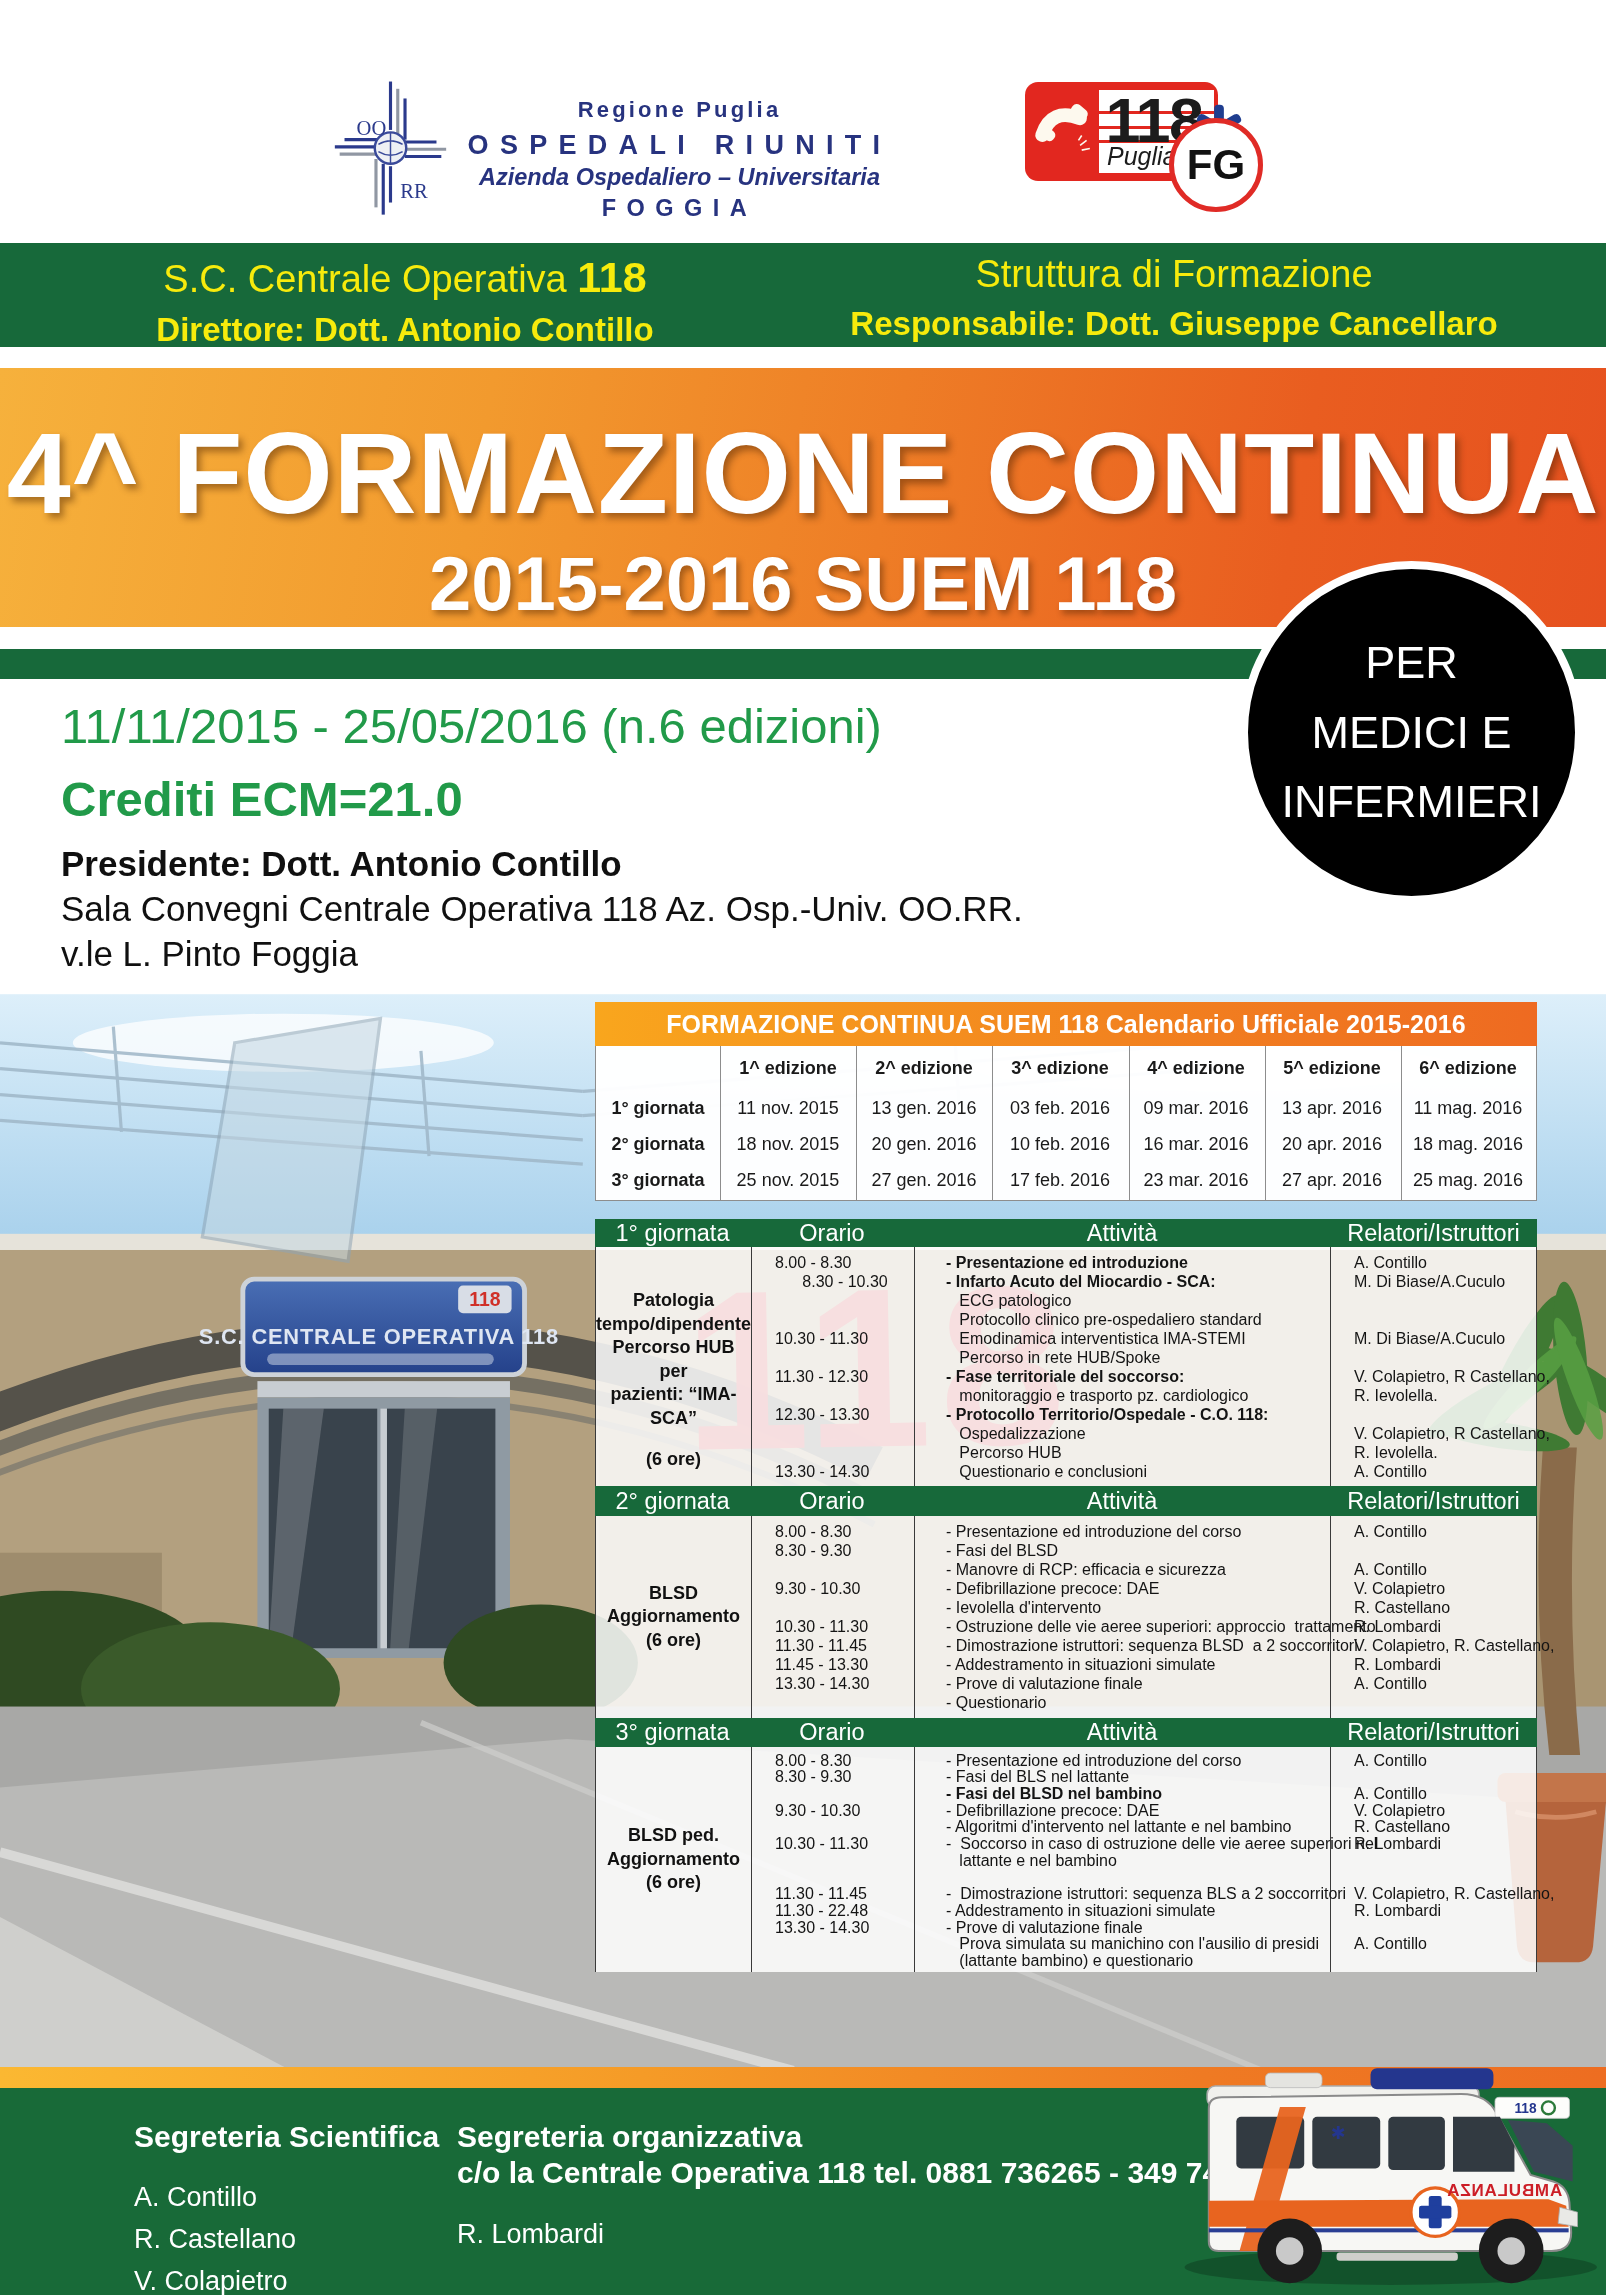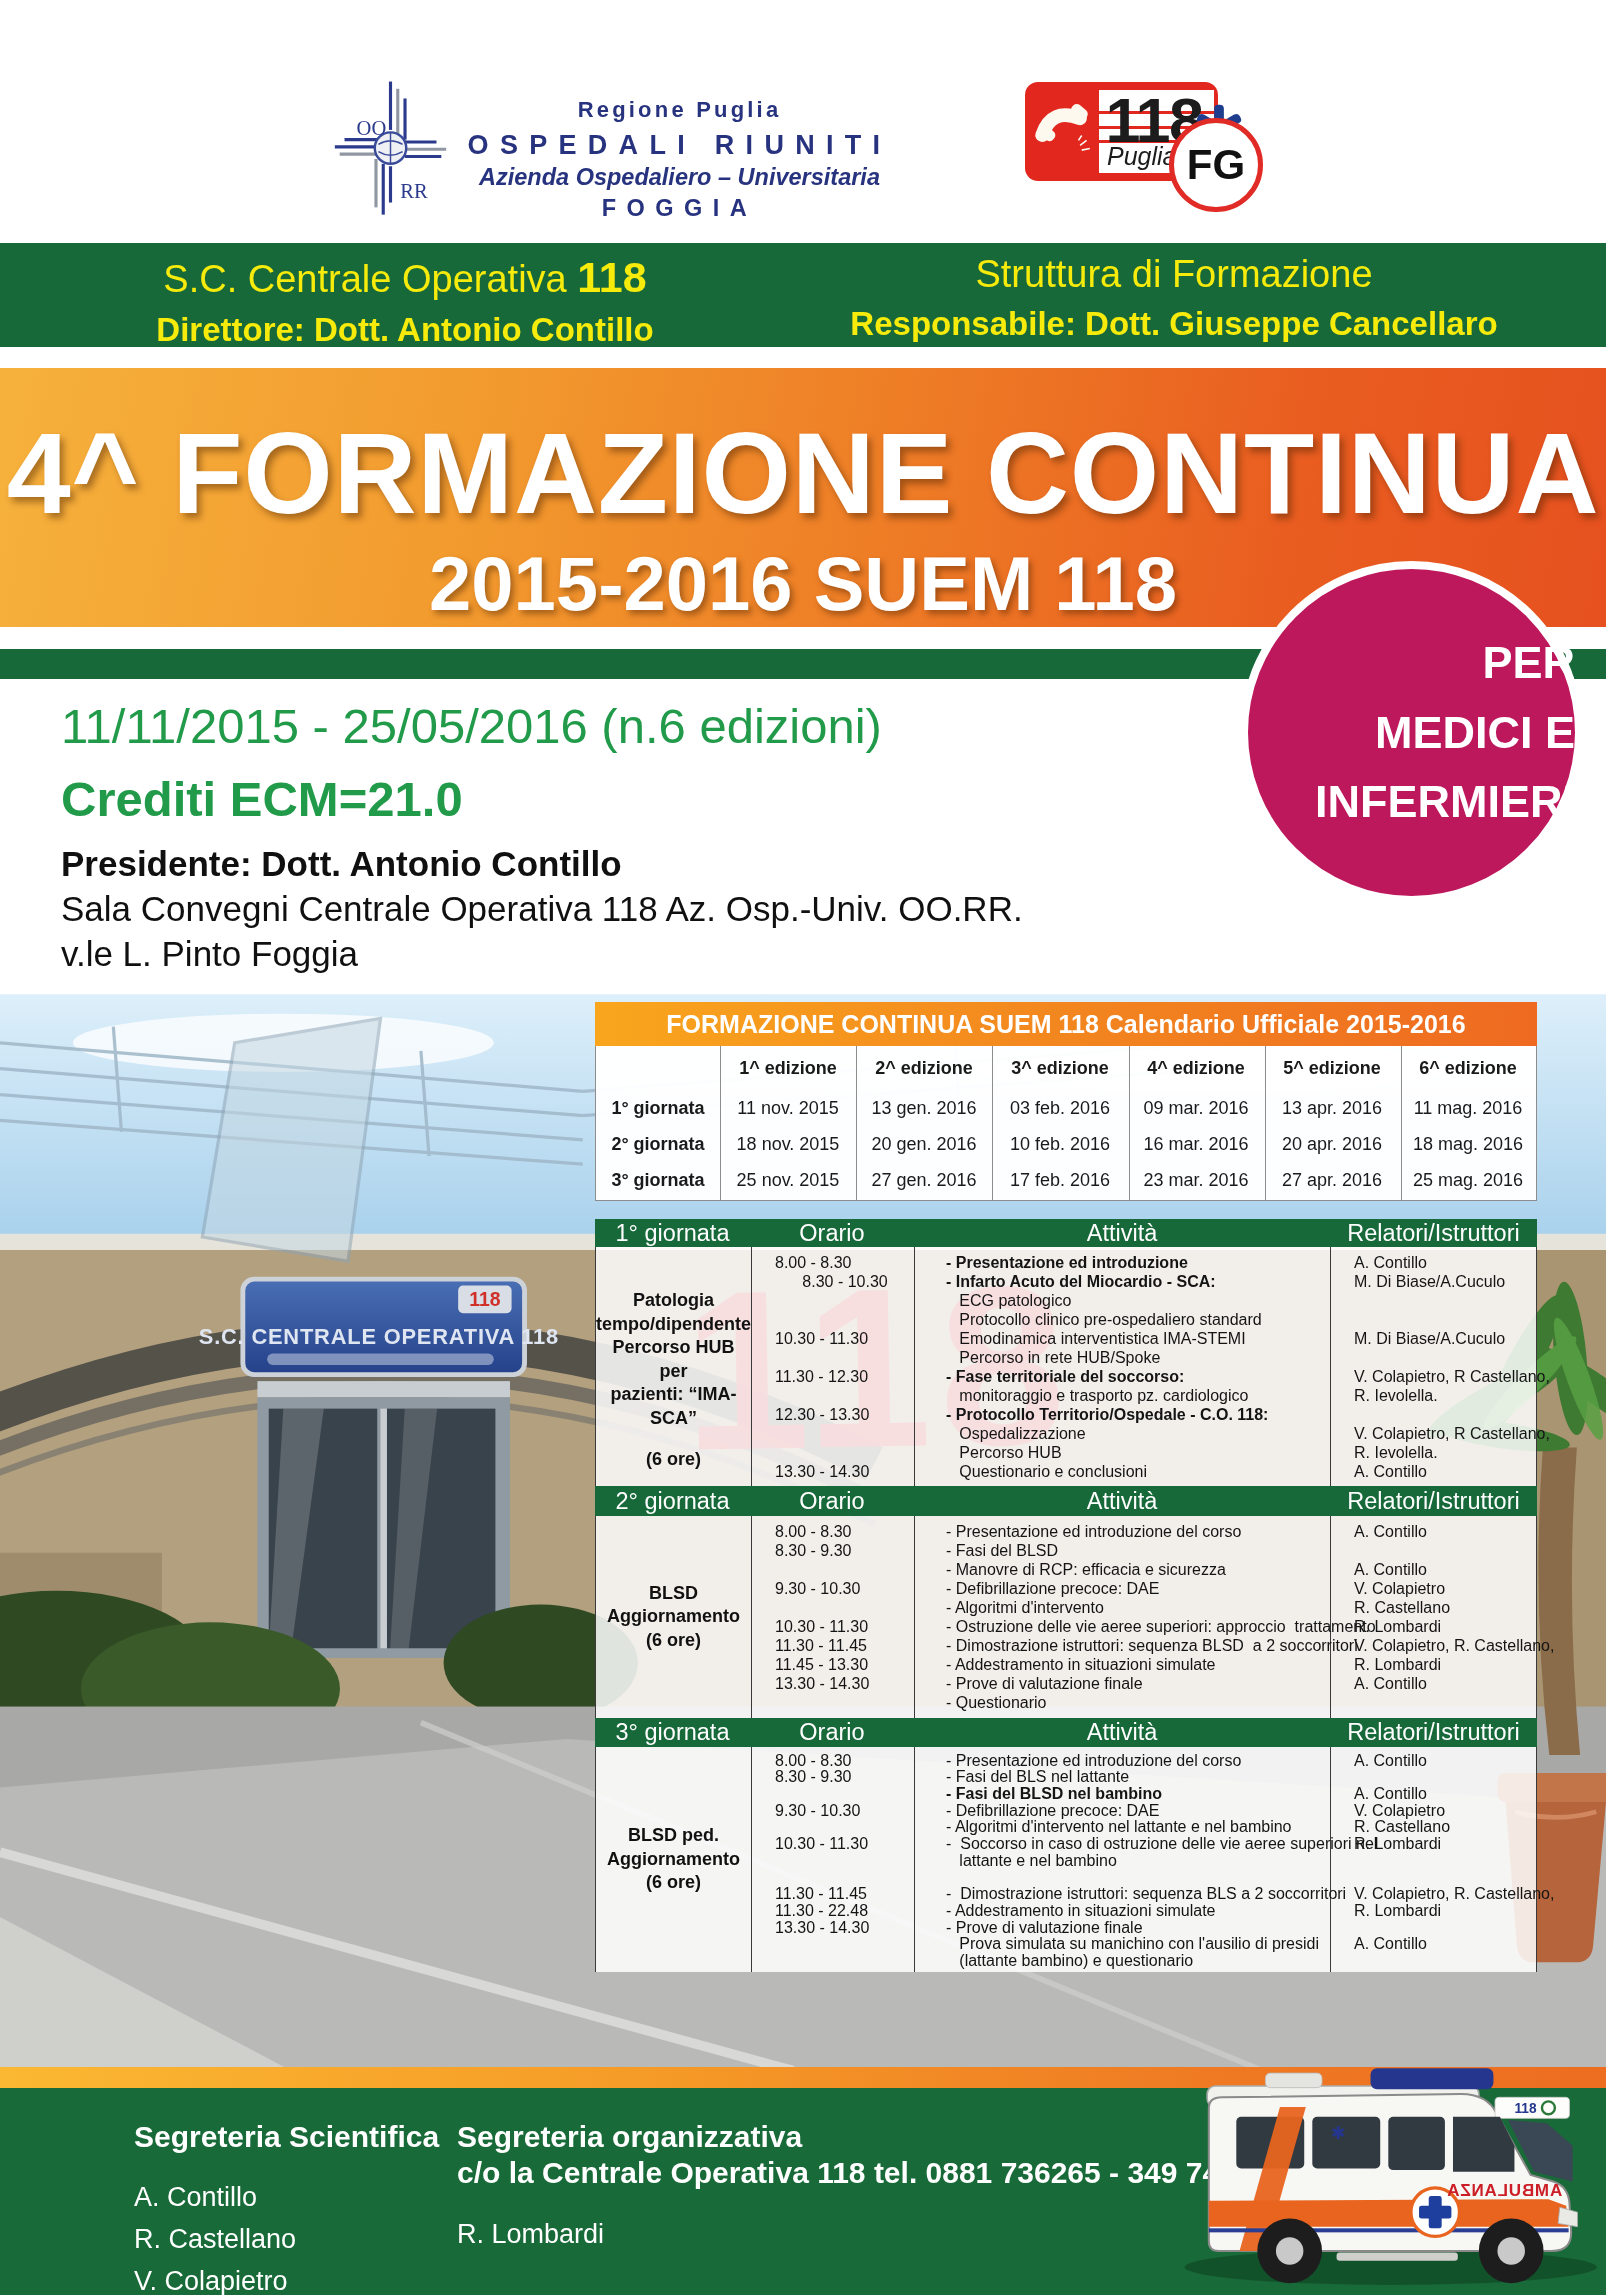--- a/index.html
+++ b/index.html
@@ -36,23 +36,23 @@
   .title-band{left:0;top:368px;width:1606px;height:259px;
     background:linear-gradient(100deg,#f6b13c 0%,#f29a2e 30%,#ee7d26 55%,#e95d20 80%,#e6511f 100%);}
   .tb1{position:absolute;left:0;top:39px;width:100%;text-align:center;color:#fff;font-weight:bold;
        font-size:115px;letter-spacing:0.8px;white-space:nowrap;text-shadow:4px 4.9px 7.3px rgba(70,30,0,.45);}
   .tb2{position:absolute;left:0;top:172px;width:100%;text-align:center;color:#fff;font-weight:bold;
        font-size:76px;text-shadow:3.2px 4px 6.5px rgba(70,30,0,.45);}
   .stripe-w{left:0;top:628px;width:1606px;height:22px;background:#fff;}
   .stripe-g{left:0;top:649px;width:1606px;height:30px;background:#17693a;}
 
   
-  .badge{left:1240px;top:561px;width:327px;height:327px;border-radius:50%;background:#be185d;
-         border:8px solid #fff;z-index:6;display:flex;flex-direction:column;align-items:flex-end;
-         justify-content:center;color:#fff;font-weight:bold;font-size:45px;line-height:1.55;}
+  .badge{left:1240px;top:561px;width:327px;height:327px;border-radius:50%;background:#000000;
+         border:8px solid #fff;z-index:6;display:flex;flex-direction:column;align-items:center;
+         justify-content:center;color:#fff;font-weight:normal;font-size:45px;line-height:1.55;}
 
   
   .intro-dates{left:61px;top:698px;font-size:49px;font-weight:normal;color:#219a49;}
   .intro-credits{left:61px;top:771px;font-size:49px;font-weight:bold;color:#219a49;}
   .intro-pres{left:61px;top:844px;font-size:35px;font-weight:bold;color:#101010;}
   .intro-venue{left:61px;top:889px;font-size:35px;color:#101010;}
   .intro-addr{left:61px;top:934px;font-size:35px;color:#101010;}
 
   
   .cal-header{left:595px;top:1002px;width:942px;height:44px;z-index:3;
@@ -395,21 +395,21 @@
           <div style="height: 19px; line-height: 19px;">11.30 - 11.45</div>
           <div style="height: 19px; line-height: 19px;">11.45 - 13.30</div>
           <div style="height: 19px; line-height: 19px;">13.30 - 14.30</div>
           <div style="height: 19px; line-height: 19px;"></div>
         </div>
         <div class="line-col a-col">
           <div style="height: 19px; line-height: 19px;">- Presentazione ed introduzione del corso</div>
           <div style="height: 19px; line-height: 19px;">- Fasi del BLSD</div>
           <div style="height: 19px; line-height: 19px;">- Manovre di RCP: efficacia e sicurezza</div>
           <div style="height: 19px; line-height: 19px;">- Defibrillazione precoce: DAE</div>
-          <div style="height: 19px; line-height: 19px;">- Algoritmi d'intervento</div>
+          <div style="height: 19px; line-height: 19px;">- Ievolella d'intervento</div>
           <div style="height: 19px; line-height: 19px;">- Ostruzione delle vie aeree superiori: approccio  trattamento</div>
           <div style="height: 19px; line-height: 19px;">- Dimostrazione istruttori: sequenza BLSD  a 2 soccorritori</div>
           <div style="height: 19px; line-height: 19px;">- Addestramento in situazioni simulate</div>
           <div style="height: 19px; line-height: 19px;">- Prove di valutazione finale</div>
           <div style="height: 19px; line-height: 19px;">- Questionario</div>
         </div>
         <div class="line-col s-col">
           <div style="height: 19px; line-height: 19px;">A. Contillo</div>
           <div style="height: 19px; line-height: 19px;"></div>
           <div style="height: 19px; line-height: 19px;">A. Contillo</div>

